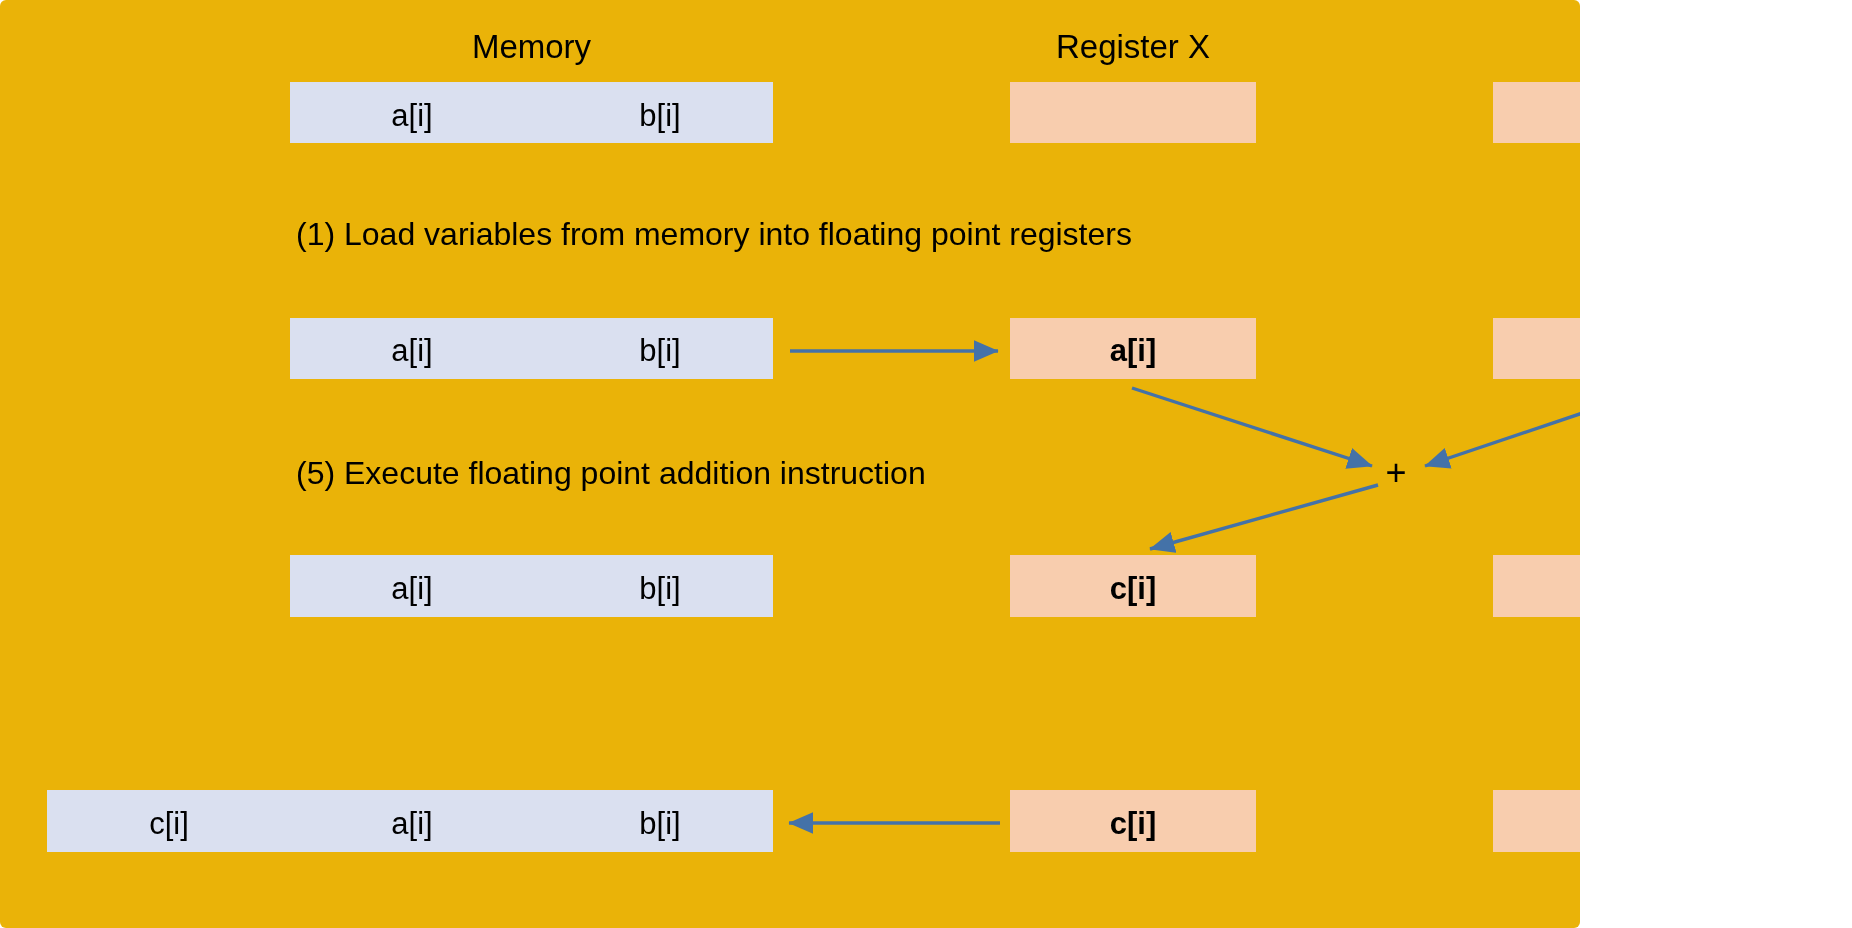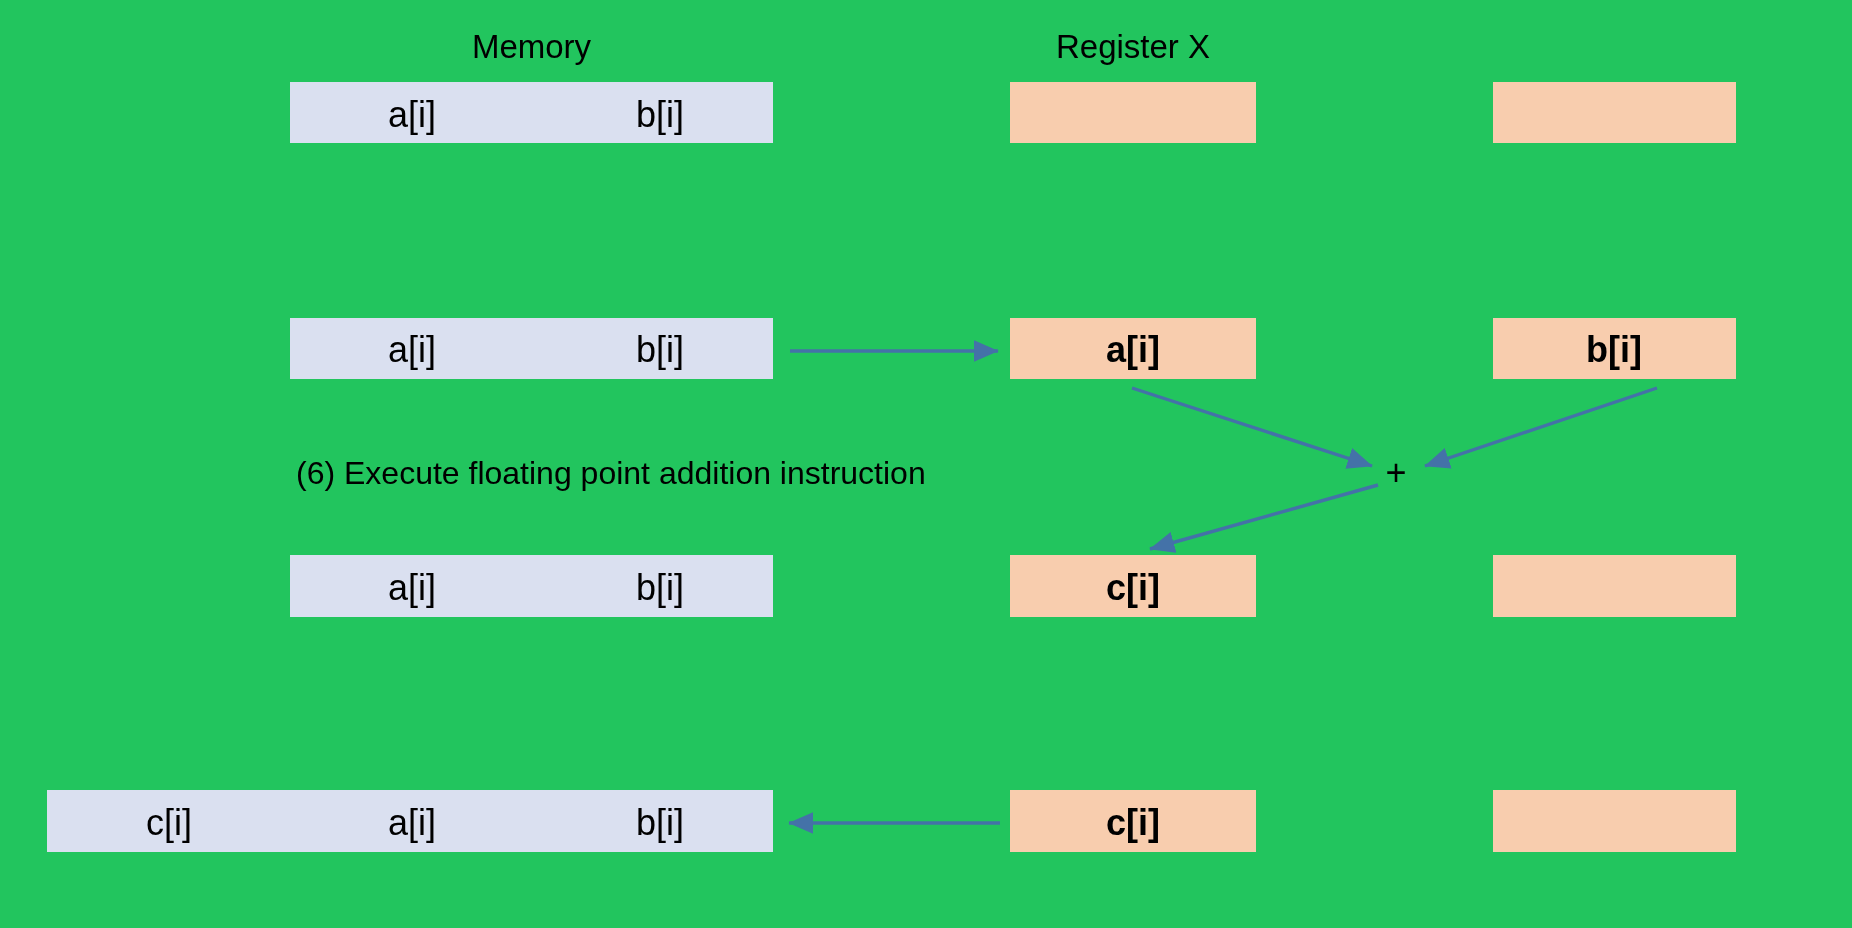--- a/index.html
+++ b/index.html
@@ -5,24 +5,25 @@
   html, body {
     margin: 0;
     padding: 0;
     background: #ffffff;
   }
   body {
     font-family: "Liberation Sans", sans-serif;
   }
   #canvas {
     position: relative;
-    width: 1852px;
+    width: 1580px;
     height: 928px;
-    background: #22c55e;
+    background: #eab308;
     overflow: hidden;
+    border-radius: 6px;
   }
   .col-header {
     position: absolute;
     text-align: center;
     font-size: 33px;
     color: #000000;
     font-weight: 400;
     white-space: nowrap;
     line-height: 1;
   }
@@ -31,21 +32,21 @@
     background: #dae0f0;
     box-sizing: border-box;
   }
   .reg-box {
     position: absolute;
     background: #f8cdae;
     box-sizing: border-box;
   }
   .cell-label {
     position: absolute;
-    font-size: 36px;
+    font-size: 31px;
     color: #000000;
     text-align: left;
     white-space: nowrap;
     line-height: 1;
     transform: translate(-50%, -50%);
   }
   .cell-label.bold {
     font-weight: 700;
   }
   .step-text {
@@ -83,32 +84,33 @@
   <div class="mem-box" style="left:290px; top:82px; width:483px; height:61px;"></div>
   <div class="cell-label" style="left:412px; top:115px;">a[i]</div>
   <div class="cell-label" style="left:660px; top:115px;">b[i]</div>
 
   <div class="reg-box" style="left:1010px; top:82px; width:246px; height:61px;"></div>
   <div class="cell-label bold" style="left:1133px; top:115px;"></div>
 
   <div class="reg-box" style="left:1493px; top:82px; width:243px; height:61px;"></div>
   <div class="cell-label bold" style="left:1614px; top:115px;"></div>
 
+  <div class="step-text" style="left:296px; top:218px;">(1) Load variables from memory into floating point registers</div>
 
   <div class="mem-box" style="left:290px; top:318px; width:483px; height:61px;"></div>
   <div class="cell-label" style="left:412px; top:350px;">a[i]</div>
   <div class="cell-label" style="left:660px; top:350px;">b[i]</div>
 
   <div class="reg-box" style="left:1010px; top:318px; width:246px; height:61px;"></div>
   <div class="cell-label bold" style="left:1133px; top:350px;">a[i]</div>
 
   <div class="reg-box" style="left:1493px; top:318px; width:243px; height:61px;"></div>
   <div class="cell-label bold" style="left:1614px; top:350px;">b[i]</div>
 
-  <div class="step-text" style="left:296px; top:457px;">(6) Execute floating point addition instruction</div>
+  <div class="step-text" style="left:296px; top:457px;">(5) Execute floating point addition instruction</div>
 
   <div class="plus-sign" style="left:1396px; top:473px;">+</div>
 
   <div class="mem-box" style="left:290px; top:555px; width:483px; height:62px;"></div>
   <div class="cell-label" style="left:412px; top:588px;">a[i]</div>
   <div class="cell-label" style="left:660px; top:588px;">b[i]</div>
 
   <div class="reg-box" style="left:1010px; top:555px; width:246px; height:62px;"></div>
   <div class="cell-label bold" style="left:1133px; top:588px;">c[i]</div>
 

